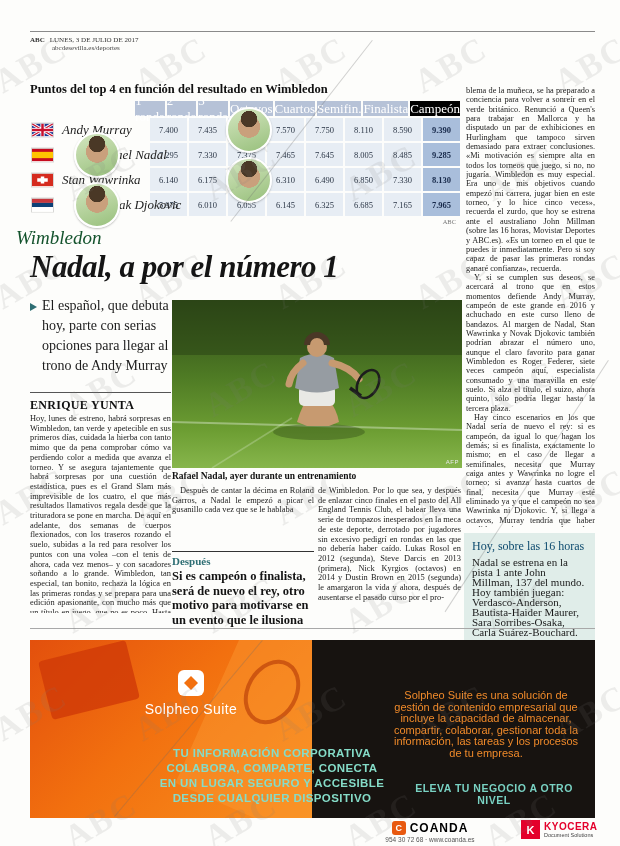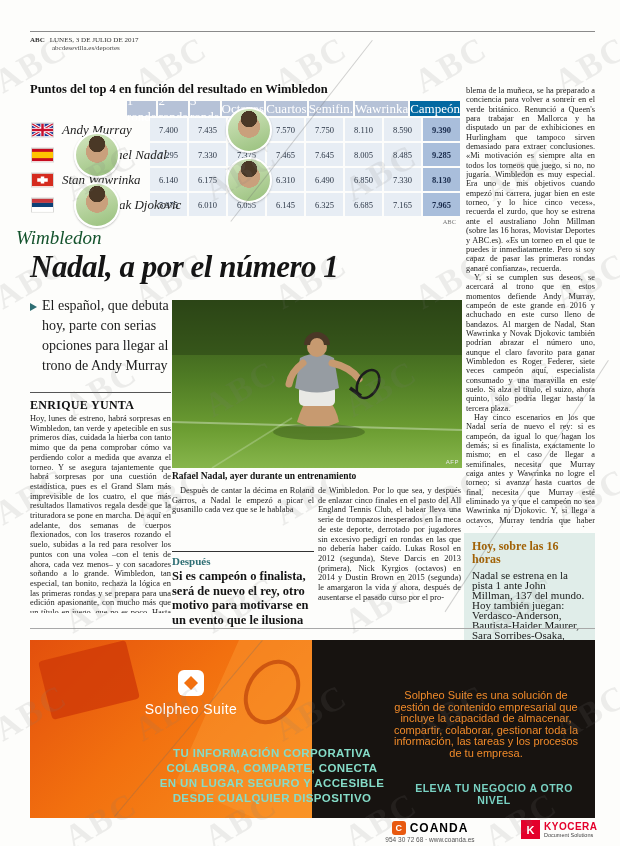--- a/index.html
+++ b/index.html
@@ -18,21 +18,21 @@
   .section-sub{color:#2e6e73;font-weight:bold;font-size:13.5px;}
 
   
   .graphic{position:absolute;left:30px;top:82px;width:430px;}
   .graphic-title{font-weight:bold;font-size:12.5px;color:#111;}
   .tbl{position:relative;margin-top:4px;}
   .trow{display:flex;gap:2px;margin-bottom:2px;}
   .tname{width:118px;position:relative;}
   .tcell{flex:1;display:flex;align-items:center;justify-content:center;font-size:8.5px;color:#2a3545;}
   .thead .tcell{background:#b6c2d7;color:#fff;font-size:13px;height:15px;}
-  .thead .tcell.champ{background:#0369a1;}
+  .thead .tcell.champ{background:#000000;}
   .tdata .tcell{background:#e7edf4;height:23px;}
   .tdata .tcell.champ{background:#a9bedb;font-weight:bold;color:#17294a;}
   .flag{position:absolute;left:2px;top:50%;transform:translateY(-50%);width:21px;height:13px;
         box-shadow:0 0 0 1px rgba(0,0,0,.15);}
   .flag svg{display:block;width:100%;height:100%;}
   .pname{font-style:italic;font-size:13px;color:#222;position:absolute;top:50%;
          transform:translateY(-50%);white-space:nowrap;}
   .n1{left:32px;} .n2{left:68px;}
   .avatar{position:absolute;width:42px;height:42px;border-radius:50%;border:2px solid #fff;z-index:3;
     background:
@@ -73,21 +73,21 @@
   .caption{position:absolute;left:172px;top:471px;width:290px;font-weight:bold;font-size:9.5px;color:#111;}
 
   
   .ambicion{position:absolute;left:172px;top:551px;width:142px;border-top:1px solid #333;padding-top:3px;}
   .ambicion-title{color:#2e6e73;font-weight:bold;font-size:11px;}
   .ambicion-text{font-weight:bold;font-size:12.5px;line-height:14.5px;color:#141414;margin-top:2px;}
 
   
   .hoybox{position:absolute;left:464px;top:533px;width:131px;background:#e0ede9;
           padding:7px 8px 8px;box-sizing:border-box;}
-  .hoybox-title{color:#a16207;font-weight:bold;font-size:12px;line-height:13px;}
+  .hoybox-title{color:#0c4a6e;font-weight:normal;font-size:12px;line-height:13px;}
   .hoybox-text{font-size:11px;line-height:10px;margin-top:4px;color:#1a1a1a;}
 
   .sep{position:absolute;left:30px;top:628px;width:565px;height:1px;background:#a8a8a8;}
 
   
   .ad{position:absolute;left:30px;top:640px;width:565px;height:178px;overflow:hidden;
       font-family:"Liberation Sans",sans-serif;}
   .ad-left{position:absolute;left:0;top:0;width:282px;height:100%;
       background:linear-gradient(135deg,#e3500d 0%,#f2700f 45%,#f88f1e 100%);}
   .deco1{position:absolute;left:14px;top:10px;width:90px;height:60px;background:#cf3a08;
@@ -148,21 +148,21 @@
     <div class="graphic-title">Puntos del top 4 en función del resultado en Wimbledon</div>
     <div class="tbl">
       <div class="trow thead">
         <div class="tname"></div>
         <div class="tcell">1ª ronda</div>
         <div class="tcell">2ª ronda</div>
         <div class="tcell">3ª ronda</div>
         <div class="tcell">Octavos</div>
         <div class="tcell">Cuartos</div>
         <div class="tcell">Semifin.</div>
-        <div class="tcell">Wawrinka</div>
+        <div class="tcell">Finalista</div>
         <div class="tcell champ">Campeón</div>
       </div>
 
       <div class="trow tdata">
         <div class="tname">
           <span class="flag">
               <svg viewBox="0 0 60 36">
                 <rect fill="#1f3a93" width="60" height="36"></rect>
                 <path d="M0,0 60,36 M60,0 0,36" stroke="#fff" stroke-width="9"></path>
                 <path d="M0,0 60,36 M60,0 0,36" stroke="#c8102e" stroke-width="3.5"></path>

